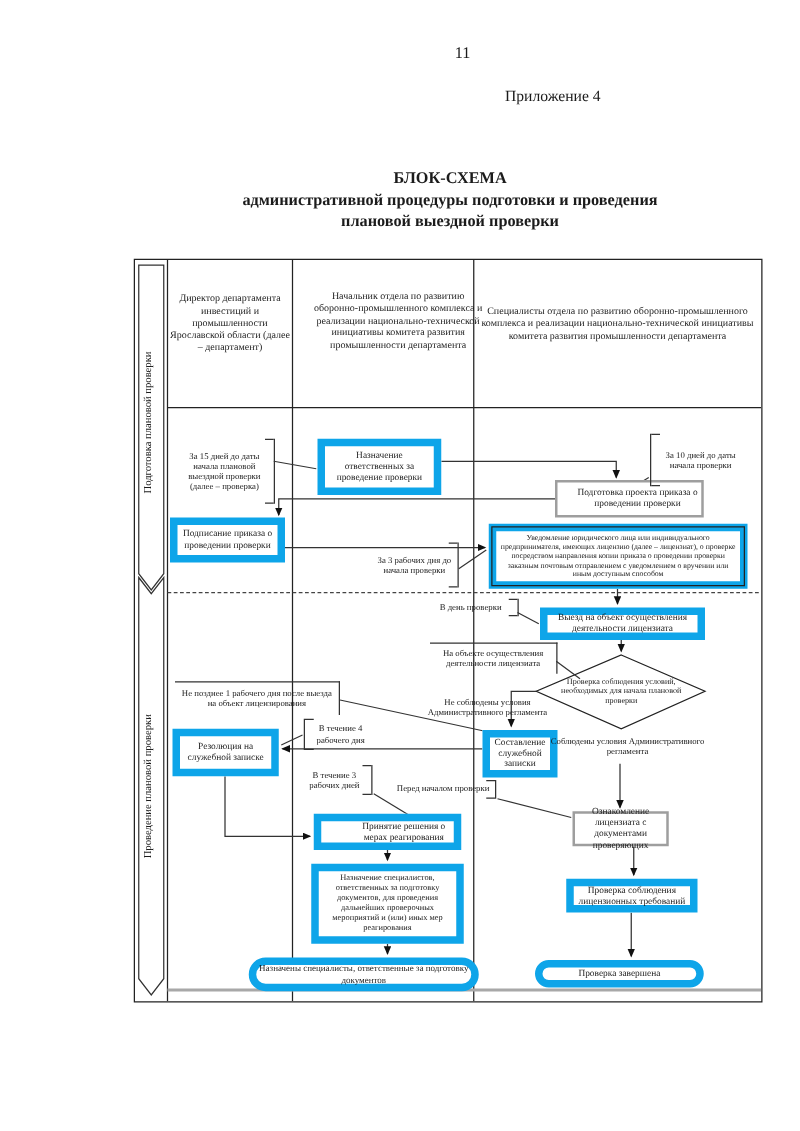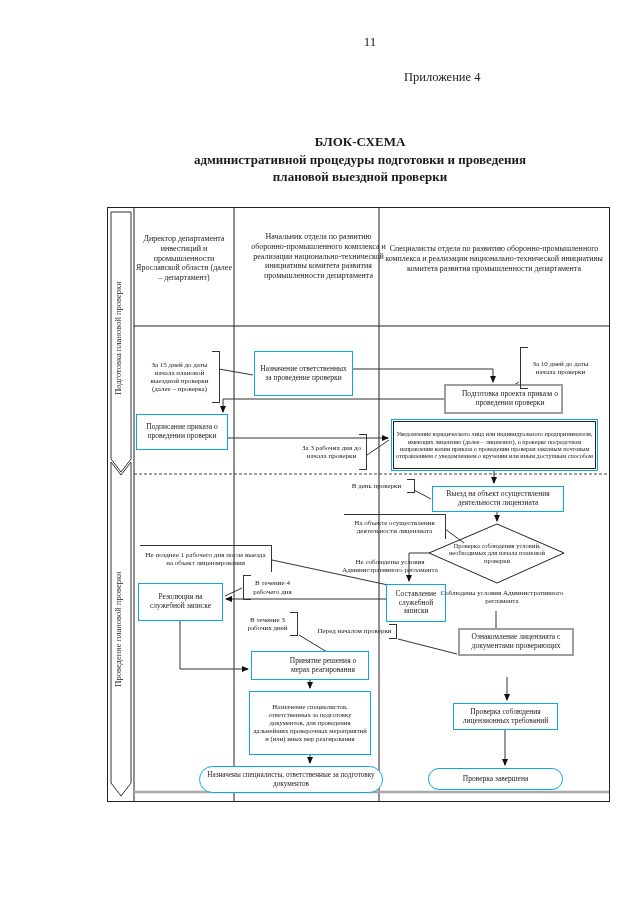--- a/index.html
+++ b/index.html
@@ -21,38 +21,38 @@
           white-space:nowrap;transform:rotate(-90deg);}
   #vlab1{left:-102px;top:122px;}
   #vlab2{left:-102px;top:413px;}
 
   .colhdr{position:absolute;text-align:center;font-size:8px;line-height:9.8px;}
   #ch1{left:28px;top:26px;width:96px;}
   #ch2{left:128px;top:24px;width:141px;margin-left:12px;}
   #ch3{left:273px;top:36px;width:226px;}
 
   
-  .node{position:absolute;border:1px solid #0ea5e9;background:#fff;box-sizing:border-box;
+  .node{position:absolute;border:6px solid #0ea5e9;background:#fff;box-sizing:border-box;
         display:flex;align-items:center;justify-content:center;text-align:center;
         font-size:7.5px;line-height:1.18;padding:1px 2px;}
   .gray{border:2px solid #9e9e9e;}
   .dbl{outline:1px solid #222;outline-offset:-3px;}
   .stadium{border-radius:14px;}
 
   #b1{left:146px;top:143px;width:99px;height:45px;}
   #b2{left:336px;top:176px;width:119px;height:30px;padding-left:15px;}
   #b3{left:28px; top:206px;width:92px; height:36px;}
   #b4{left:283px;top:211px;width:207px;height:52px;font-size:6.2px;}
   #b5{left:324px;top:278px;width:132px;height:26px;}
   #b6{left:278px;top:376px;width:60px; height:38px;}
   #b7{left:30px; top:375px;width:85px; height:38px;}
   #b8{left:143px;top:443px;width:118px;height:29px;padding-left:28px;}
   #b9{left:141px;top:483px;width:122px;height:64px;font-size:6.7px;}
   #o1{left:91px; top:558px;width:184px;height:27px;font-size:7.2px;}
-  #b10{left:350px;top:420px;width:116px;height:28px;}
+  #b10{left:350px;top:441px;width:77px;height:28px;}
   #b11{left:345px;top:495px;width:105px;height:27px;}
   #o2{left:320px;top:560px;width:135px;height:22px;}
   #d1text{position:absolute;left:330px;top:319px;width:118px;height:52px;
           display:flex;align-items:center;justify-content:center;text-align:center;
           font-size:6.5px;line-height:1.15;}
 
   
   .ann{position:absolute;font-size:7px;line-height:1.15;text-align:center;
        box-sizing:border-box;padding:1px 3px;display:flex;align-items:center;
        justify-content:center;}

